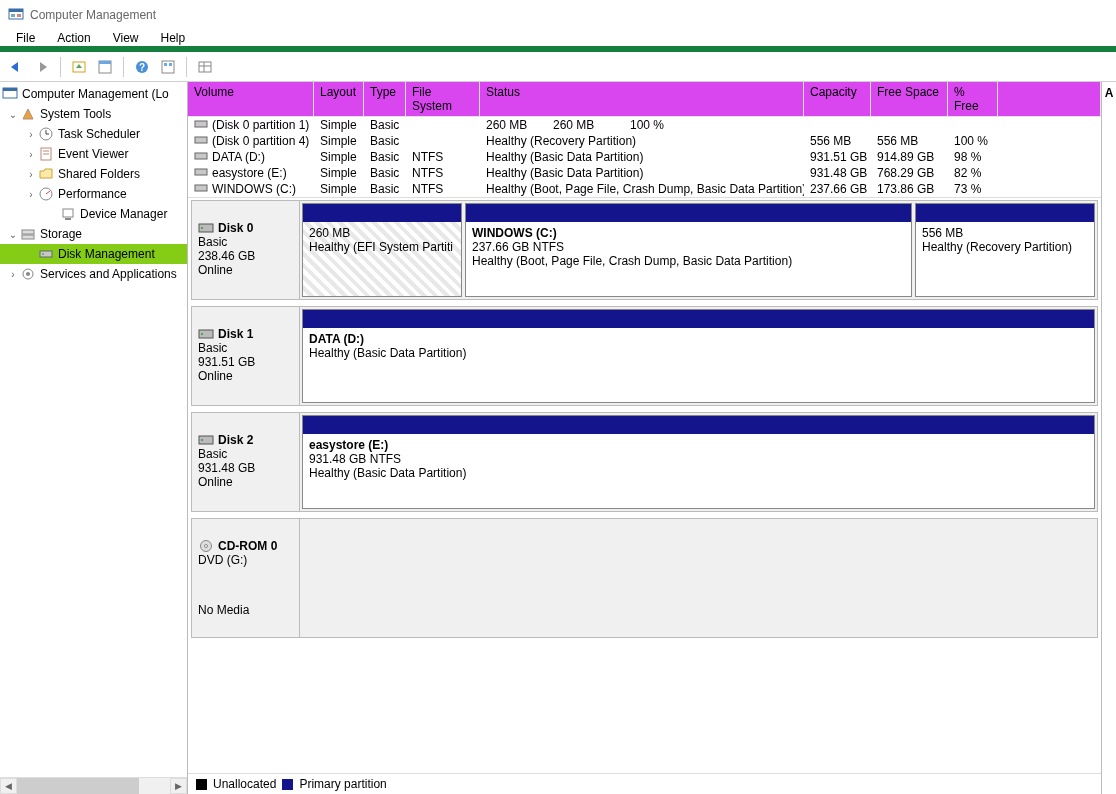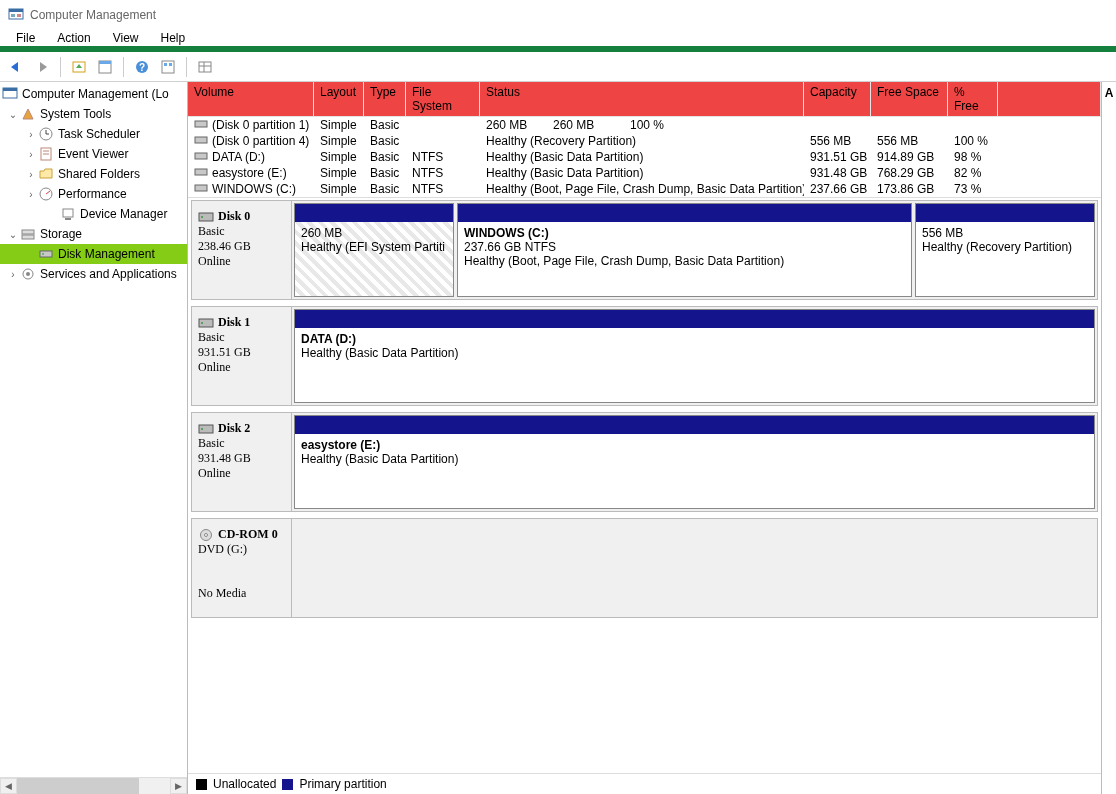--- a/index.html
+++ b/index.html
@@ -19,35 +19,35 @@
 .tnode .ticon { width: 16px; height: 16px; margin-right: 4px; flex-shrink: 0; }
 .tnode.sel { background: #84cc16; }
 .tree-scroll { height: 17px; border-top: 1px solid #ddd; display: flex; }
 .tree-scroll .sarrow { width: 17px; height: 100%; background: #f0f0f0; border: 1px solid #ddd; display:flex; align-items:center; justify-content:center; font-size:9px; color:#666; }
 .tree-scroll .strack { flex:1; background: #f0f0f0; position: relative; }
 .tree-scroll .sthumb { position:absolute; left:0; top:0; height:100%; width:80%; background:#cdcdcd; }
 .content { flex: 1; display: flex; flex-direction: column; border-right: 1px solid #bbb; }
 .rightcol { width: 14px; text-align:center; font-weight:bold; padding-top:4px; }
 .vlist { border-bottom: 1px solid #ddd; }
 .vhdr { display: flex; background: #fff; }
-.vhdr .col { border-right: 1px solid #e4e4e4; border-bottom: 1px solid #e4e4e4; padding: 3px 6px; background: #ef4444; }
+.vhdr .col { border-right: 1px solid #e4e4e4; border-bottom: 1px solid #e4e4e4; padding: 3px 6px; background: #d946ef; }
 .vrow { display: flex; }
 .vrow .cell { padding: 1px 6px; white-space: nowrap; overflow: hidden; display:flex; align-items:flex-start; }
 .vrow .cell .vicon { width: 14px; height: 12px; margin-right: 4px; flex-shrink:0; }
 .c-vol { width: 126px; }
 .c-lay { width: 50px; }
 .c-typ { width: 42px; }
 .c-fs  { width: 74px; }
 .c-sta { width: 324px; }
 .c-cap { width: 67px; }
 .c-fre { width: 77px; }
 .c-pct { width: 50px; }
 .diskarea { flex:1; overflow:auto; background:#fff; padding: 0; }
 .diskrow { display:flex; border: 1px solid #bbb; margin: 2px 3px 6px 3px; min-height: 100px; }
-.diskinfo { width: 100px; padding: 8px 6px; border-right: 1px solid #bbb; background: #f0f0f0; font-family: Liberation Serif, serif; }
+.diskinfo { width: 108px; padding: 20px 6px; border-right: 1px solid #bbb; background: #f0f0f0; }
 .diskinfo .dname { font-weight: bold; display:flex; align-items:center; }
 .diskinfo .dicon { width:16px; height:14px; margin-right:4px; }
 .diskparts { flex:1; display:flex; gap:3px; padding:2px; background:#f0f0f0; }
 .part { border: 1px solid #888; display:flex; flex-direction:column; background:#fff; }
 .part .pstripe { height: 18px; background: #14148c; }
 .part .pbody { padding: 4px 6px; flex:1; }
 .part.efi .pbody { background: repeating-linear-gradient(45deg, #fff, #fff 4px, #e8e8e8 4px, #e8e8e8 8px); }
 .part .ptitle { font-weight: bold; }
 .legend { border-top: 1px solid #ddd; padding: 3px 8px; display:flex; align-items:center; gap: 6px; }
 .lg-sq { width: 11px; height: 11px; display:inline-block; }
@@ -407,32 +407,33 @@
                 </span>Disk 2</div>
               <div>Basic</div>
               <div>931.48 GB</div>
               <div style="margin-top:0;">Online</div>
             </div>
             <div class="diskparts">
               <div class="part" style="flex:1 1 auto;">
                 <div class="pstripe"></div>
                 <div class="pbody">
                   <div class="ptitle">easystore  (E:)</div>
+                  <div>931.48 GB NTFS</div>
                   <div>Healthy (Basic Data Partition)</div>
                 </div>
               </div>
             </div>
           </div>
           <div class="diskrow">
             <div class="diskinfo"><div class="dname"><span class="dicon">
                   <svg viewBox="0 0 16 14">
                     <circle cx="8" cy="7" r="5.5" fill="#ddd" stroke="#888"></circle>
                     <circle cx="8" cy="7" r="1.5" fill="#fff" stroke="#888"></circle>
                   </svg>
-                </span>CD-ROM 0</div><div>DVD (G:)</div><br><div style="margin-top:14px;">No Media</div></div>
+                </span>CD-ROM 0</div><div>DVD (G:)</div><br><div style="margin-top:22px;">No Media</div></div>
             <div class="diskparts"></div>
           </div>
         </div>
     </div>
 
     <div class="legend">
       <span class="lg-sq" style="background:#000;"></span>
       <span>Unallocated</span>
       <span class="lg-sq" style="background:#14148c;"></span>
       <span>Primary partition</span>

